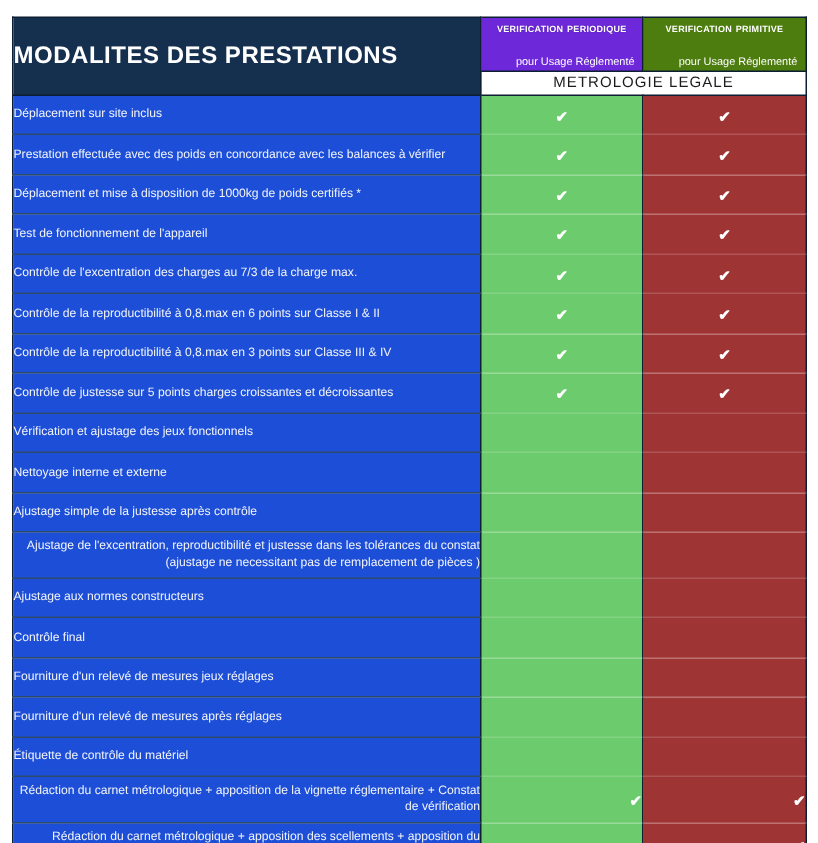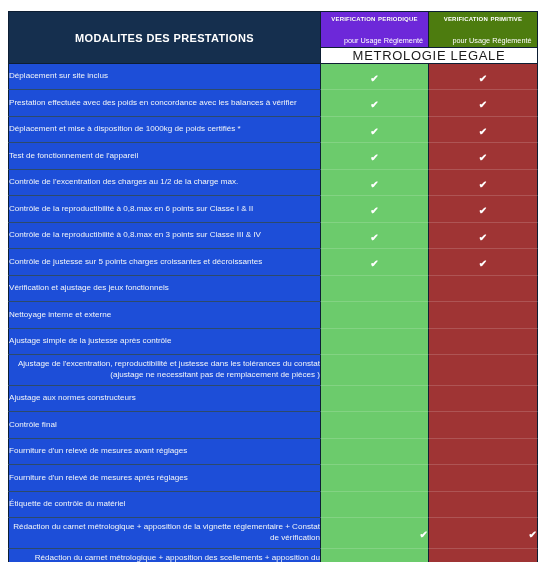--- a/index.html
+++ b/index.html
@@ -40,22 +40,21 @@
 
   
   col.c-label { width: 312px; }
   col.c-green { width: 108px; }
   col.c-red   { width: 109px; }
 
   
   .hdr-title {
     background: #152f4e;
     color: #ffffff;
-    text-align: center;
-    font-size: 11px;
+    font-size: 16px;
     font-weight: bold;
     letter-spacing: 0.35px;
     height: 51px;
     border: 1px solid #0d1e33;
   }
 
   .hdr-col {
     height: 35px;
     text-align: center;
     border: 1px solid #0d1e33;
@@ -83,21 +82,21 @@
     font-weight: normal;
     margin-top: 14px;
     white-space: nowrap;
     padding-left: 18px;
   }
 
   .hdr-metro {
     background: #ffffff;
     color: #1b1b1b;
     text-align: center;
-    font-size: 13px;
+    font-size: 10px;
     letter-spacing: 0.7px;
     height: 15px;
     border: 1px solid #0d1e33;
   }
 
   
   td.label {
     background: #1d4ed8;
     color: #f2f5f8;
     font-size: 8.1px;
@@ -176,21 +175,21 @@
           <td class="label">Déplacement et mise à disposition de 1000kg de poids certifiés *</td>
           <td class="mark green"><span class="check">✔</span></td>
           <td class="mark red"><span class="check">✔</span></td>
         </tr>
         <tr class="r-h2">
           <td class="label">Test de fonctionnement de l'appareil</td>
           <td class="mark green"><span class="check">✔</span></td>
           <td class="mark red"><span class="check">✔</span></td>
         </tr>
         <tr class="r-h1">
-          <td class="label">Contrôle de l'excentration des charges  au 1/2 de la charge max.</td>
+          <td class="label">Contrôle de l'excentration des charges  au 7/3 de la charge max.</td>
           <td class="mark green"><span class="check">✔</span></td>
           <td class="mark red"><span class="check">✔</span></td>
         </tr>
         <tr class="r-h2">
           <td class="label">Contrôle de la reproductibilité à 0,8.max   en 6 points sur Classe I &amp; II</td>
           <td class="mark green"><span class="check">✔</span></td>
           <td class="mark red"><span class="check">✔</span></td>
         </tr>
         <tr class="r-h1">
           <td class="label">Contrôle de la reproductibilité à 0,8.max   en 3 points sur Classe III &amp; IV</td>
@@ -226,21 +225,21 @@
           <td class="label">Ajustage aux normes constructeurs</td>
           <td class="mark green"><span class="check hidden">✔</span></td>
           <td class="mark red"><span class="check hidden">✔</span></td>
         </tr>
         <tr class="r-h2">
           <td class="label">Contrôle final</td>
           <td class="mark green"><span class="check hidden">✔</span></td>
           <td class="mark red"><span class="check hidden">✔</span></td>
         </tr>
         <tr class="r-h1">
-          <td class="label">Fourniture d'un relevé de mesures avant réglages</td>
+          <td class="label">Fourniture d'un relevé de mesures jeux réglages</td>
           <td class="mark green"><span class="check hidden">✔</span></td>
           <td class="mark red"><span class="check hidden">✔</span></td>
         </tr>
         <tr class="r-h2">
           <td class="label">Fourniture d'un relevé de mesures après réglages</td>
           <td class="mark green"><span class="check hidden">✔</span></td>
           <td class="mark red"><span class="check hidden">✔</span></td>
         </tr>
         <tr class="r-h1">
           <td class="label">Étiquette de contrôle du matériel</td>

